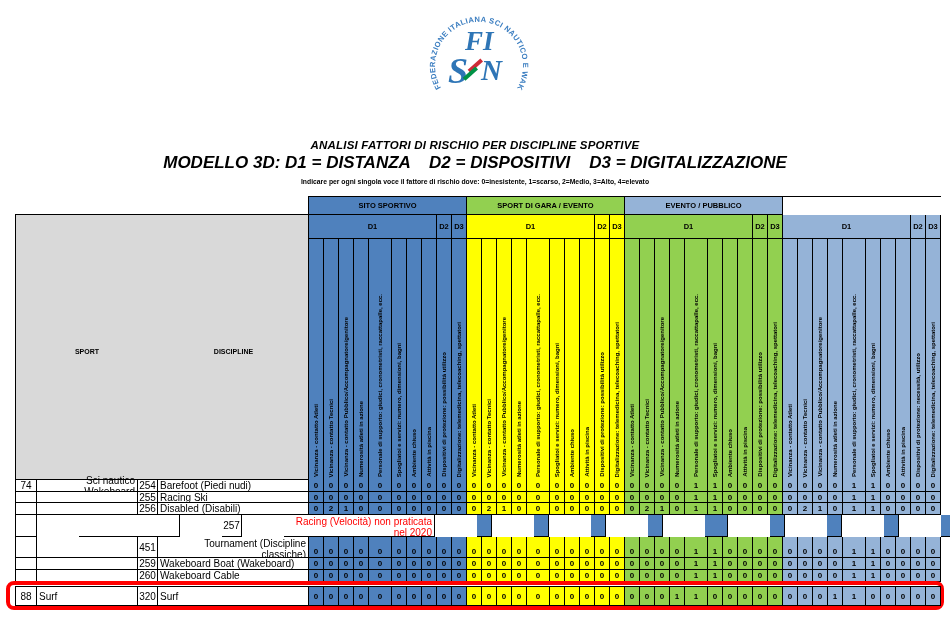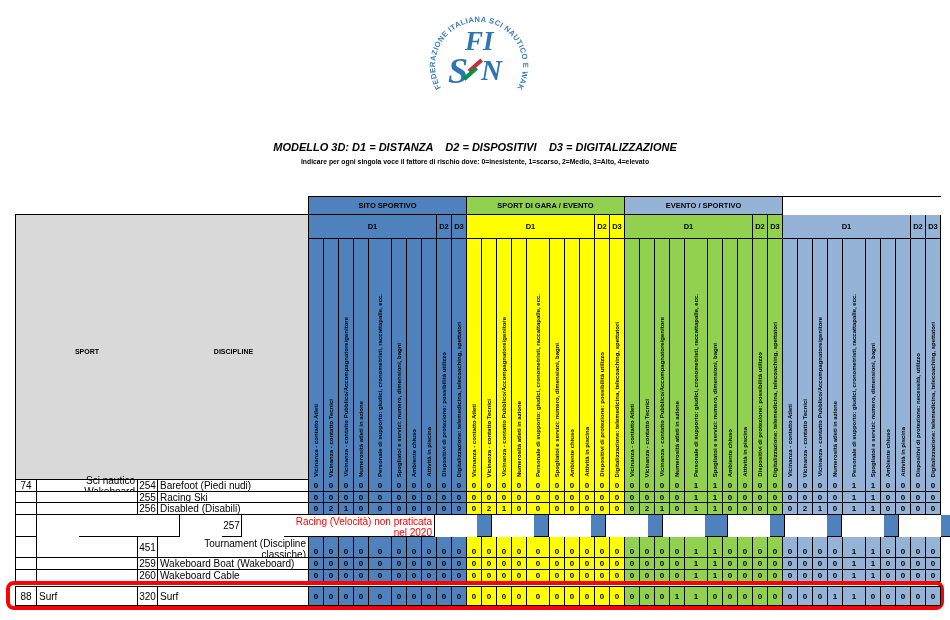--- a/index.html
+++ b/index.html
@@ -2,21 +2,21 @@
 <html><head>
 <meta charset="utf-8">
 <style>
   *{box-sizing:border-box;margin:0;padding:0;}
   html,body{background:#ffffff;}
   .page{position:relative;width:950px;height:620px;background:#ffffff;overflow:hidden;
         font-family:"Liberation Sans",sans-serif;color:#000;}
   .logo{position:absolute;left:423px;top:4px;width:112px;height:112px;}
   .title-block{position:absolute;left:0;right:0;top:139px;text-align:center;}
   .title{font-size:11.5px;font-weight:bold;font-style:italic;letter-spacing:.2px;}
-  .subtitle{font-size:11px;font-weight:bold;font-style:italic;white-space:pre;margin-top:2px;}
+  .subtitle{font-size:17px;font-weight:bold;font-style:italic;white-space:pre;margin-top:2px;}
   .note{font-size:6.8px;font-weight:bold;margin-top:5px;}
   .head{position:absolute;left:15px;top:196px;display:flex;}
   .head-left{width:293px;display:flex;flex-direction:column;}
   .spacer{height:18px;background:#fff;}
   .corner-box{height:266px;background:#D9D9D9;border:1px solid #000;border-right:none;position:relative;}
   .corner-label{position:absolute;top:133px;font-size:7px;font-weight:bold;text-align:center;}
   .corner-label.sport{left:0;width:142px;}
   .corner-label.disc{left:142px;width:151px;}
   .head-right{border-left:1px solid #000;border-top:1px solid #000;}
   .hrow{display:flex;}
@@ -54,37 +54,38 @@
     <g font-style="italic" font-weight="bold" fill="#2E75B6" font-family="Liberation Serif, serif">
       <text x="42" y="46" font-size="27" id="logo-fi">FI</text>
       <text x="25" y="79" font-size="36" id="logo-s">S</text>
       <text x="58" y="76" font-size="29" id="logo-n">N</text>
     </g>
     <rect x="44" y="60" width="17" height="4" fill="#CE2B37" transform="rotate(-42 52 62)"></rect>
     <rect x="39" y="68" width="17" height="4" fill="#009246" transform="rotate(-42 47 70)"></rect>
   </svg>
 
   <div class="title-block">
+    <div class="title">ANALISI FATTORI DI RISCHIO PER DISCIPLINE SPORTIVE</div>
     <div class="subtitle">MODELLO 3D: D1 = DISTANZA    D2 = DISPOSITIVI    D3 = DIGITALIZZAZIONE</div>
     <div class="note">Indicare per ogni singola voce il fattore di rischio dove: 0=inesistente, 1=scarso, 2=Medio, 3=Alto, 4=elevato</div>
   </div>
 
   <div class="head">
     <div class="head-left">
       <div class="spacer"></div>
       <div class="corner-box">
         <div class="corner-label sport">SPORT</div>
         <div class="corner-label disc">DISCIPLINE</div>
       </div>
     </div>
     <div class="head-right">
       <div class="hrow" id="group-row">
           <div class="cell group-label" style="width: 158px; background: rgb(79, 129, 189);">SITO SPORTIVO</div>
           <div class="cell group-label" style="width: 158px; background: rgb(146, 208, 80);">SPORT DI GARA / EVENTO</div>
-          <div class="cell group-label" style="width: 158px; background: rgb(149, 179, 215);">EVENTO / SPORTIVO</div>
+          <div class="cell group-label" style="width: 158px; background: rgb(149, 179, 215);">EVENTO / PUBBLICO</div>
         </div>
       <div class="hrow" id="d-row">
           <div class="cell dcell" style="width: 128px; background: rgb(79, 129, 189);">D1</div>
           <div class="cell dcell" style="width: 15px; background: rgb(79, 129, 189);">D2</div>
           <div class="cell dcell" style="width: 15px; background: rgb(79, 129, 189);">D3</div>
           <div class="cell dcell" style="width: 128px; background: rgb(255, 255, 0);">D1</div>
           <div class="cell dcell" style="width: 15px; background: rgb(255, 255, 0);">D2</div>
           <div class="cell dcell" style="width: 15px; background: rgb(255, 255, 0);">D3</div>
           <div class="cell dcell" style="width: 128px; background: rgb(146, 208, 80);">D1</div>
           <div class="cell dcell" style="width: 15px; background: rgb(146, 208, 80);">D2</div>

